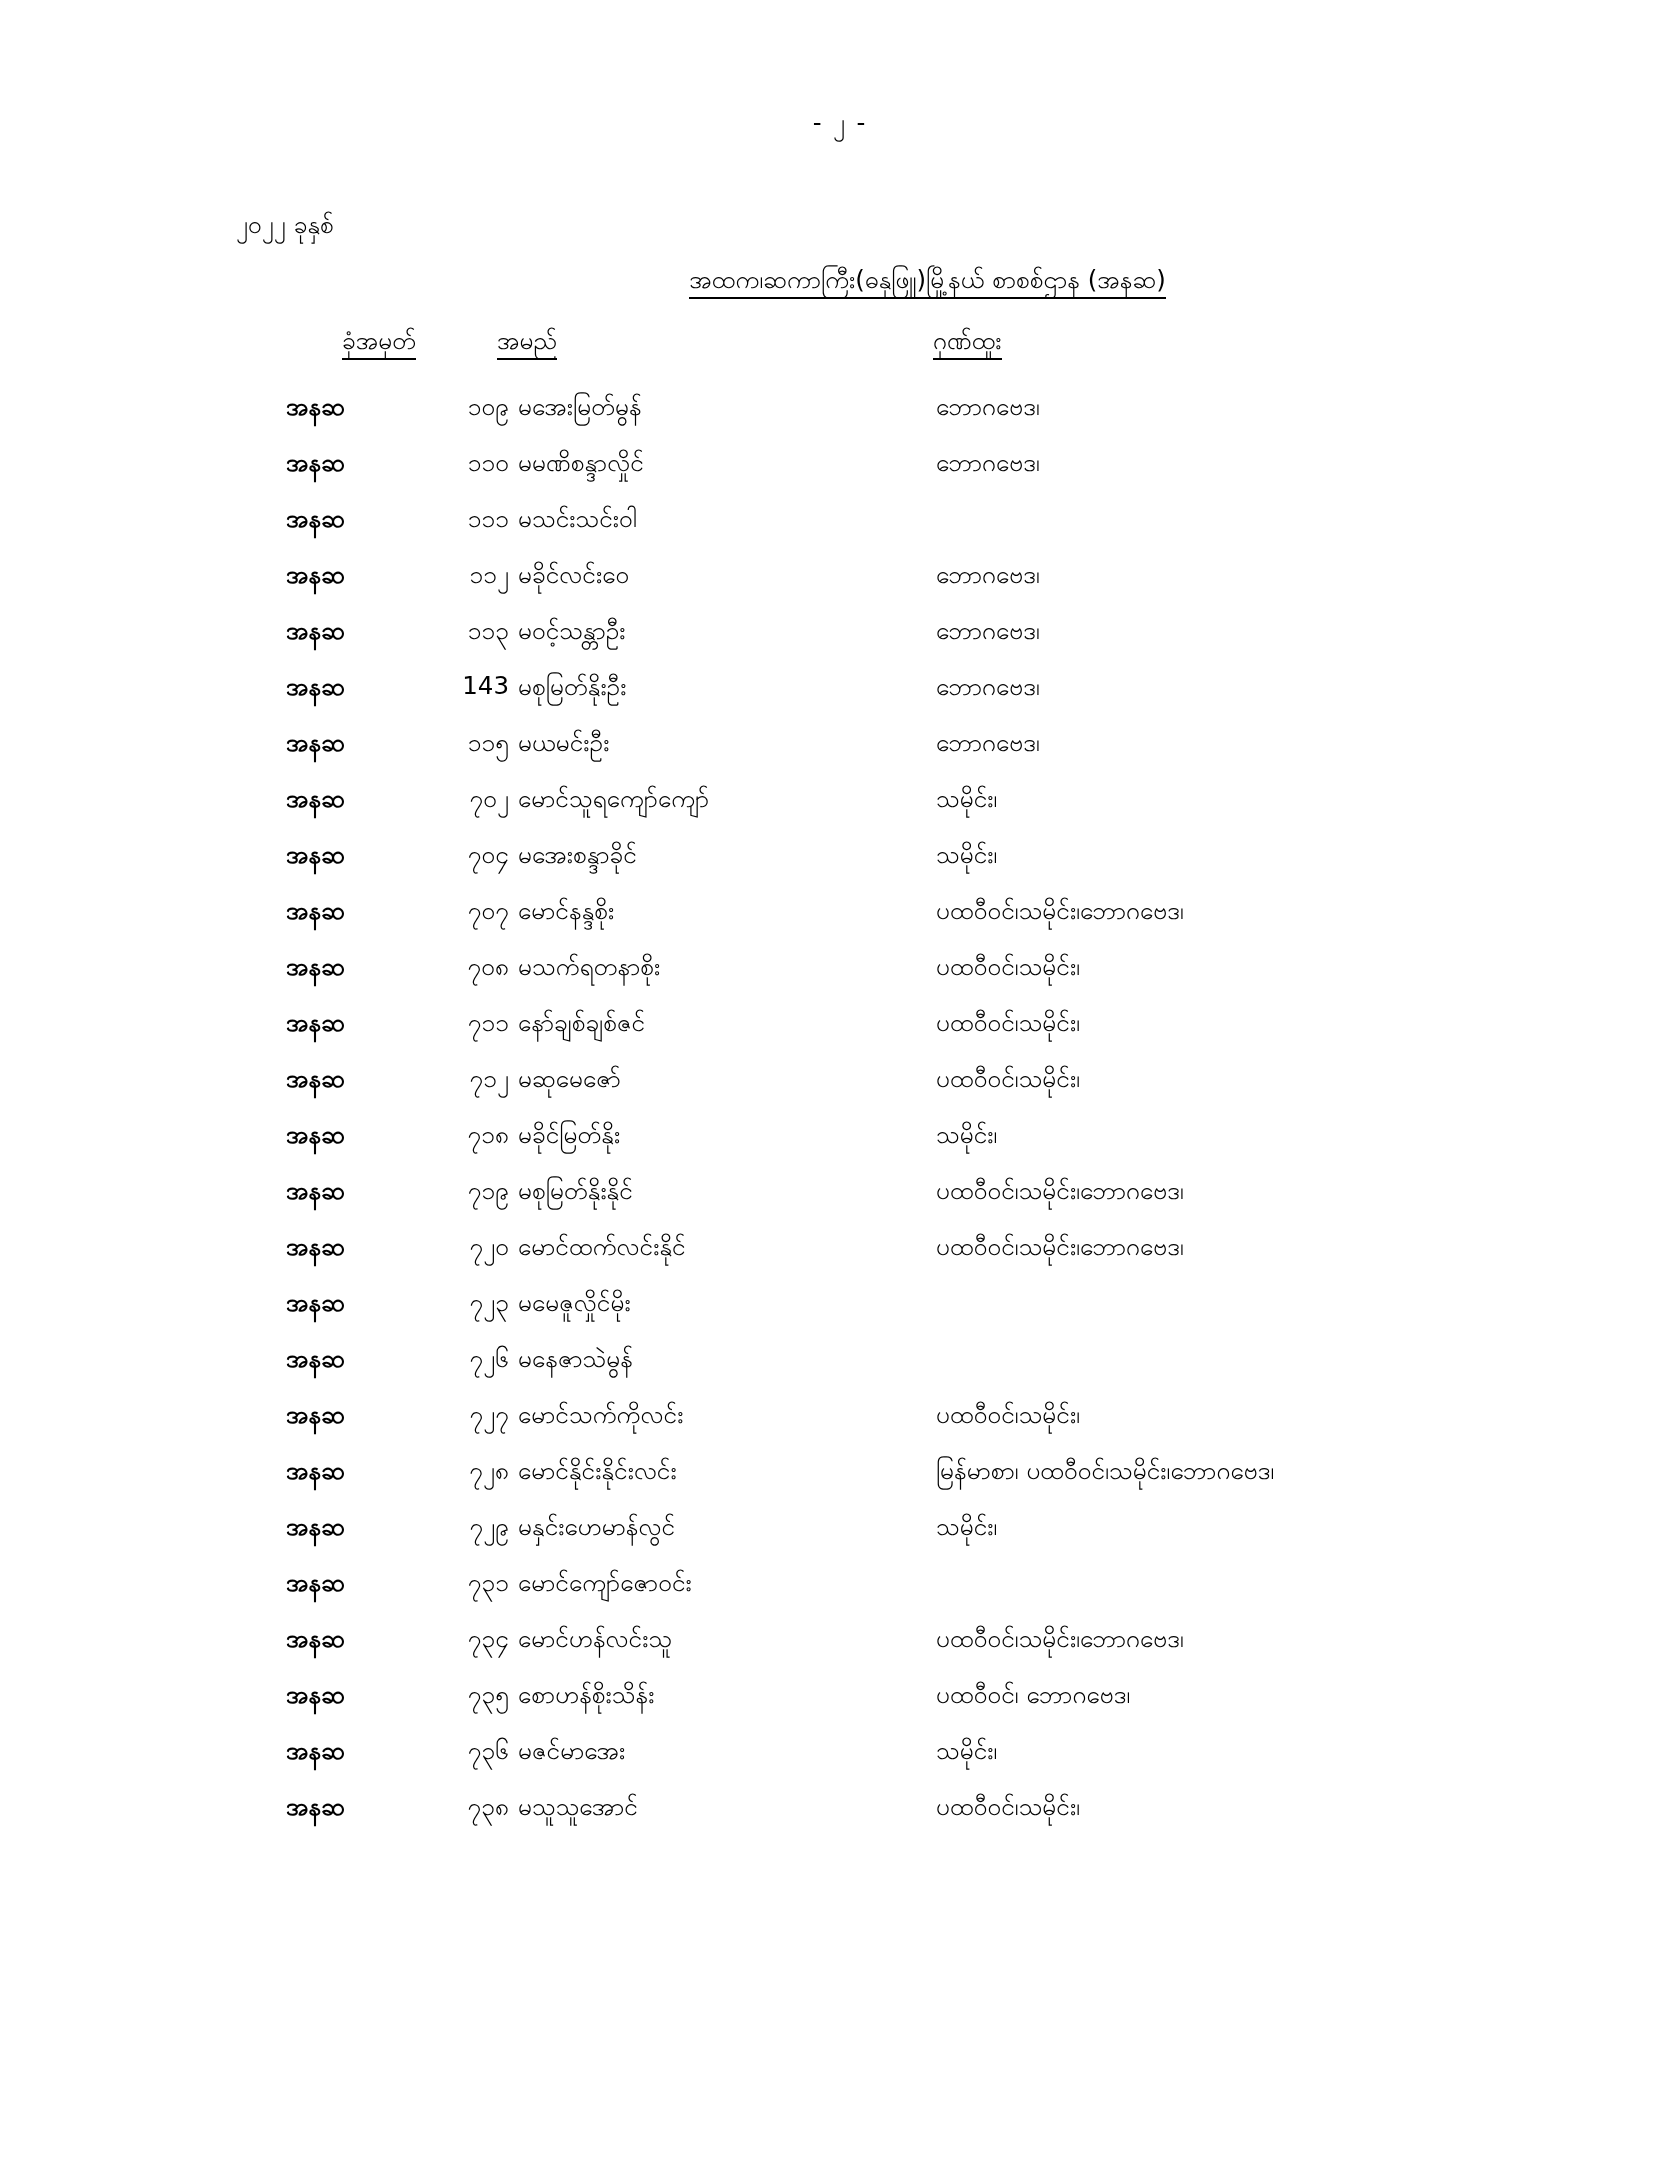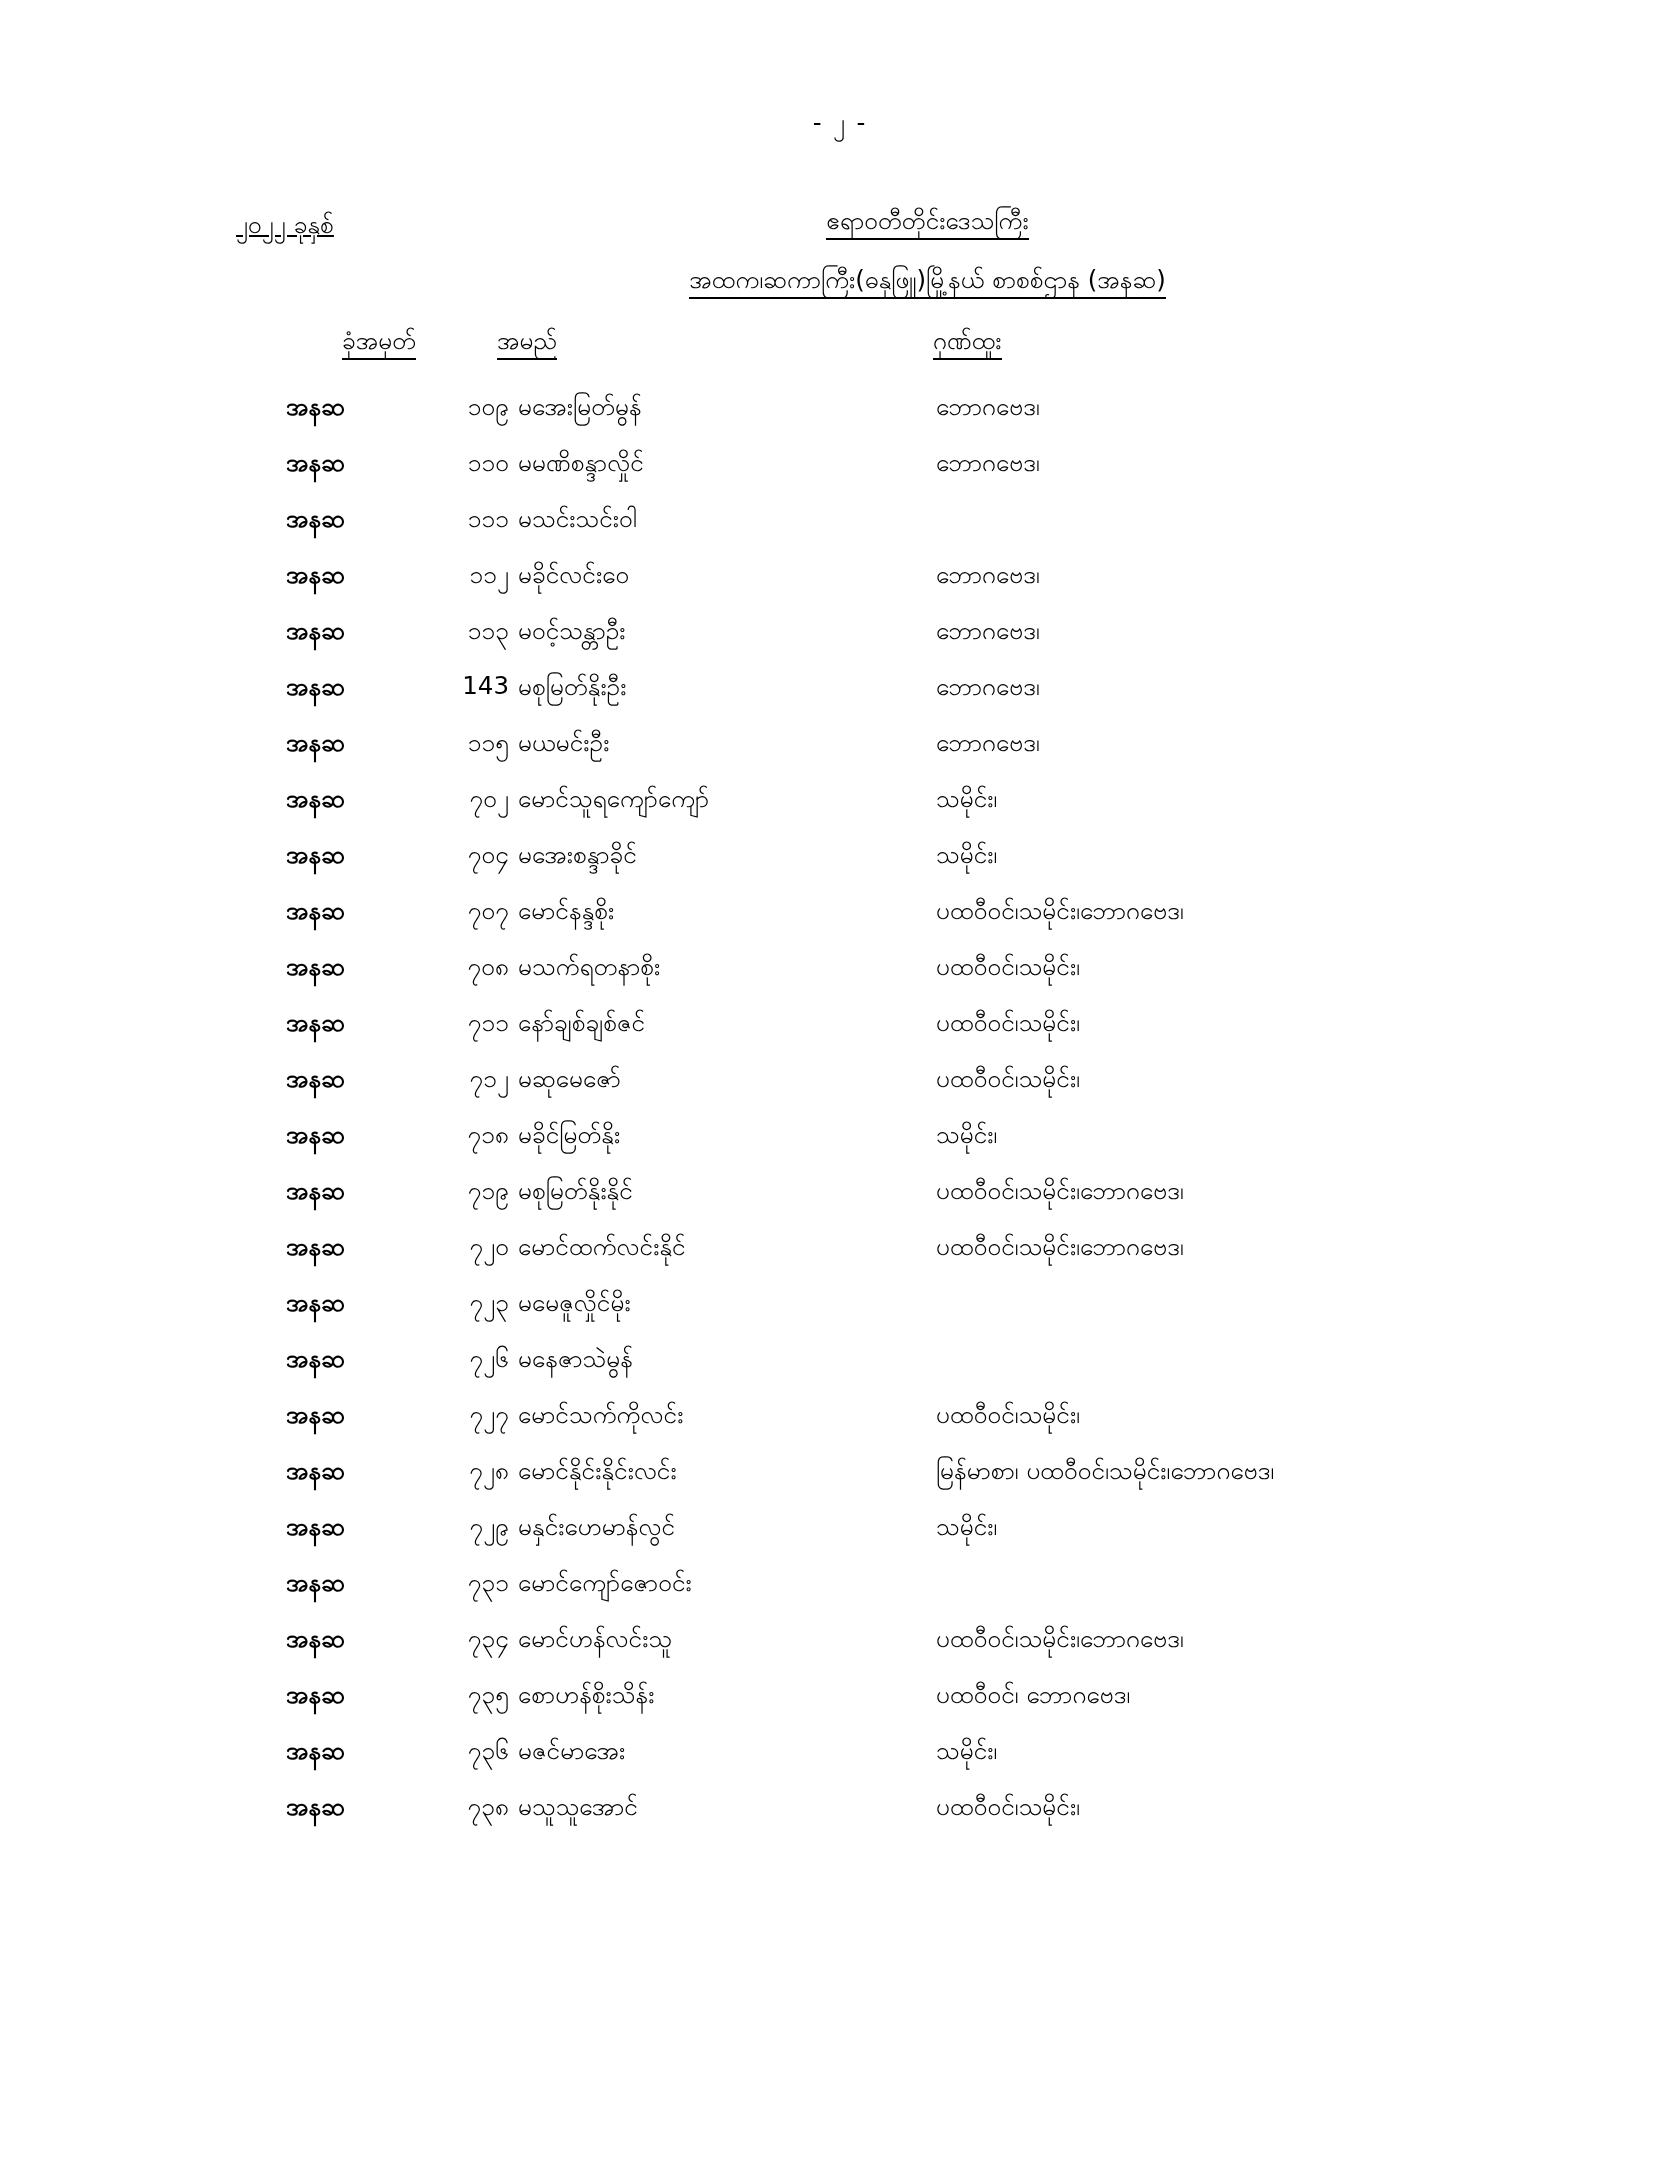--- a/index.html
+++ b/index.html
@@ -9,21 +9,21 @@
     height: 2175px;
     background: #ffffff;
     color: #000000;
     font-family: "DejaVu Sans", sans-serif;
     font-size: 24.5px;
     overflow: hidden;
   }
   .abs { position: absolute; white-space: nowrap; }
   .u { border-bottom: 2.7px solid #000; padding-bottom: 2.7px; }
   .page-number { top: 107px; left: 0; width: 100%; text-align: center; letter-spacing: 1.8px; }
-  .year { top: 209px; left: 236px; text-decoration: underline; }
+  .year { top: 209px; left: 236px; }
   .title1 { top: 205px; left: 582px; width: 691px; text-align: center; }
   .title2 { top: 264px; left: 473px; width: 909px; text-align: center; }
   .headers { top: 325px; left: 0; width: 100%; height: 45px; padding-left: 12px; }
   .h-roll { position: absolute; left: 342px; }
   .h-name { position: absolute; left: 497px; }
   .h-dist { position: absolute; left: 933px; }
   .rows { position: absolute; top: 391px; left: 0; width: 100%; }
   .row { position: relative; height: 56px; }
   .row span { position: absolute; white-space: nowrap; top: 0; }
   .c-series { left: 286px; font-weight: bold; }
@@ -33,23 +33,20 @@
 </style>
 </head>
 <body>
 
 <div class="page">
 
   <div class="abs page-number">- ၂ -</div>
 
   <div class="abs year">၂၀၂၂ ခုနှစ်</div>
 
-  <div class="abs title1">
-    <span class="u">ဧရာဝတီတိုင်းဒေသကြီး</span>
-  </div>
 
   <div class="abs title2">
     <span class="u">အထက၊ဆကာကြီး(ဓနုဖြူ)မြို့နယ် စာစစ်ဌာန (အနဆ)</span>
   </div>
 
   <div class="abs headers">
     <span class="h-roll"><span class="u">ခုံအမှတ်</span></span>
     <span class="h-name"><span class="u">အမည်</span></span>
     <span class="h-dist"><span class="u">ဂုဏ်ထူး</span></span>
   </div>

